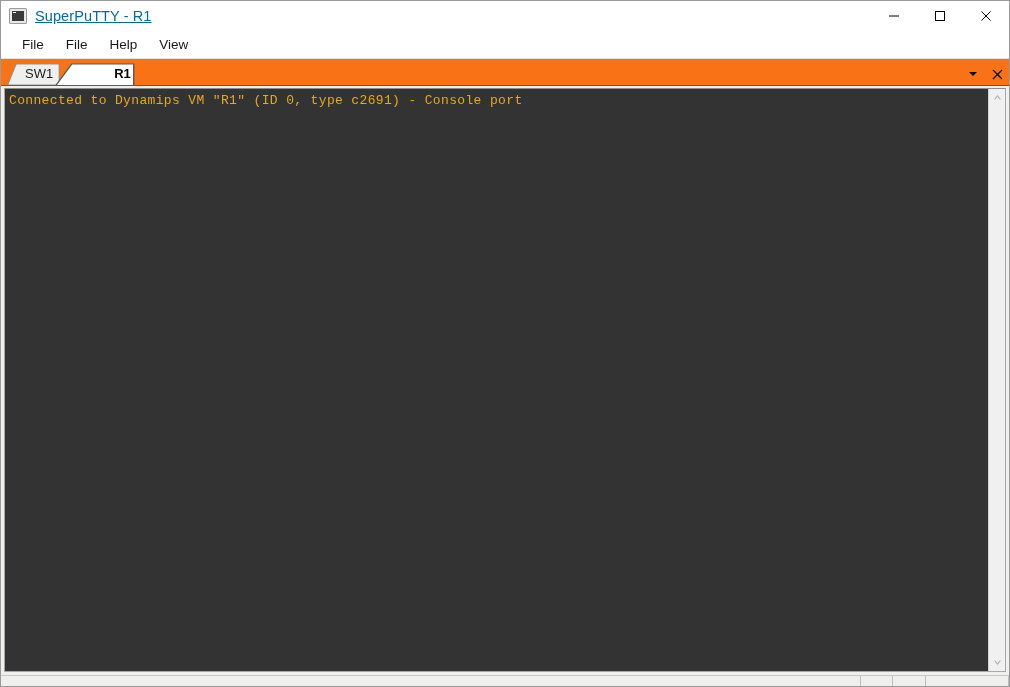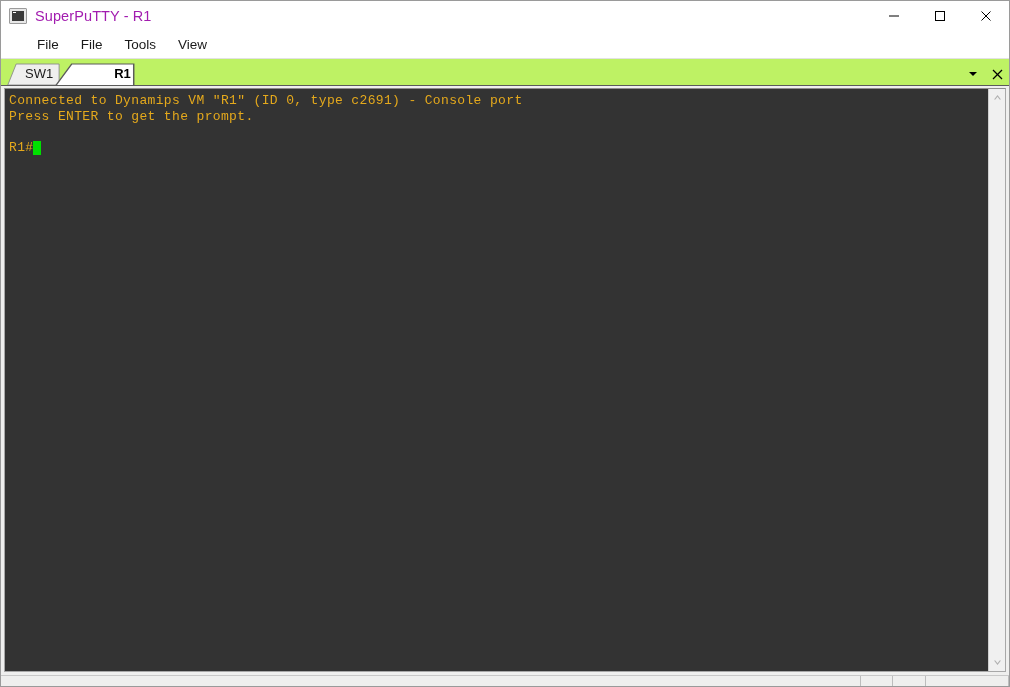--- a/index.html
+++ b/index.html
@@ -47,23 +47,24 @@
   }
   .title-icon .blip {
     position: absolute;
     left: 3px; top: 3px;
     width: 3px; height: 1px;
     background: #ffffff;
     z-index: 2;
   }
   .title-text {
     font-size: 14.5px;
-    color: #a21caf;
+    color: #0369a1;
     letter-spacing: 0.1px;
     white-space: nowrap;
+    text-decoration: underline;
   }
   .win-buttons {
     position: absolute;
     right: 0; top: 0;
     height: 30px;
     display: flex;
   }
   .win-btn {
     width: 46px; height: 30px;
     display: flex;
@@ -75,35 +76,35 @@
   }
   .win-btn svg { display: block; }
 
   
   .menubar {
     height: 27px;
     min-height: 27px;
     background: #ffffff;
     display: flex;
     align-items: center;
-    padding-left: 25px;
+    padding-left: 10px;
     border-bottom: 1px solid #e2e2e2;
   }
   .menu-item {
     font-size: 13.5px;
     color: #1a1a1a;
     padding: 3px 11px;
     white-space: nowrap;
   }
 
   
   .tabstrip {
     height: 26px;
     min-height: 26px;
-    background: #bef264;
+    background: #f97316;
     position: relative;
     display: flex;
     align-items: flex-end;
     border-bottom: 1px solid #5b5b5b;
     padding-left: 6px;
   }
   .tab {
     position: relative;
     height: 22px;
     display: flex;
@@ -268,21 +269,21 @@
           <line x1="1.5" y1="1.5" x2="10.5" y2="10.5" stroke="#000" stroke-width="1"></line>
           <line x1="10.5" y1="1.5" x2="1.5" y2="10.5" stroke="#000" stroke-width="1"></line>
         </svg>
       </div>
     </div>
   </div>
 
   <div class="menubar">
     <div class="menu-item">File</div>
     <div class="menu-item">File</div>
-    <div class="menu-item">Tools</div>
+    <div class="menu-item">Help</div>
     <div class="menu-item">View</div>
   </div>
 
   <div class="tabstrip">
 
     <div class="tab tab-inactive">
       <div class="tab-shape">
         <svg viewBox="0 0 72 22" preserveAspectRatio="none" aria-hidden="true">
           <path d="M 12 1 L 68 1 L 68 22 L 1 22 Z" fill="#efefee" stroke="#8a8a8a" stroke-width="1"></path>
         </svg>
@@ -311,25 +312,21 @@
           <line x1="10" y1="1" x2="1" y2="10" stroke="#000" stroke-width="1.3"></line>
         </svg>
       </div>
     </div>
   </div>
 
   <div class="terminal-wrap">
     <div class="terminal-frame">
       <div class="terminal">
         <div class="term-line">Connected to Dynamips VM "R1" (ID 0, type c2691) - Console port</div>
-        <div class="term-line">Press ENTER to get the prompt.</div>
         <div class="term-line blank">&nbsp;</div>
-        <div class="prompt-line">
-          <span>R1#</span><span class="cursor-block"></span>
-        </div>
       </div>
 
       <div class="vscroll">
         <div class="vscroll-btn">
           <svg width="9" height="7" viewBox="0 0 9 7" aria-hidden="true">
             <path d="M 4.5 1 L 8 5.5 L 6.6 5.5 L 4.5 2.8 L 2.4 5.5 L 1 5.5 Z" fill="#b0b0b0"></path>
           </svg>
         </div>
         <div class="vscroll-track"></div>
         <div class="vscroll-btn">

